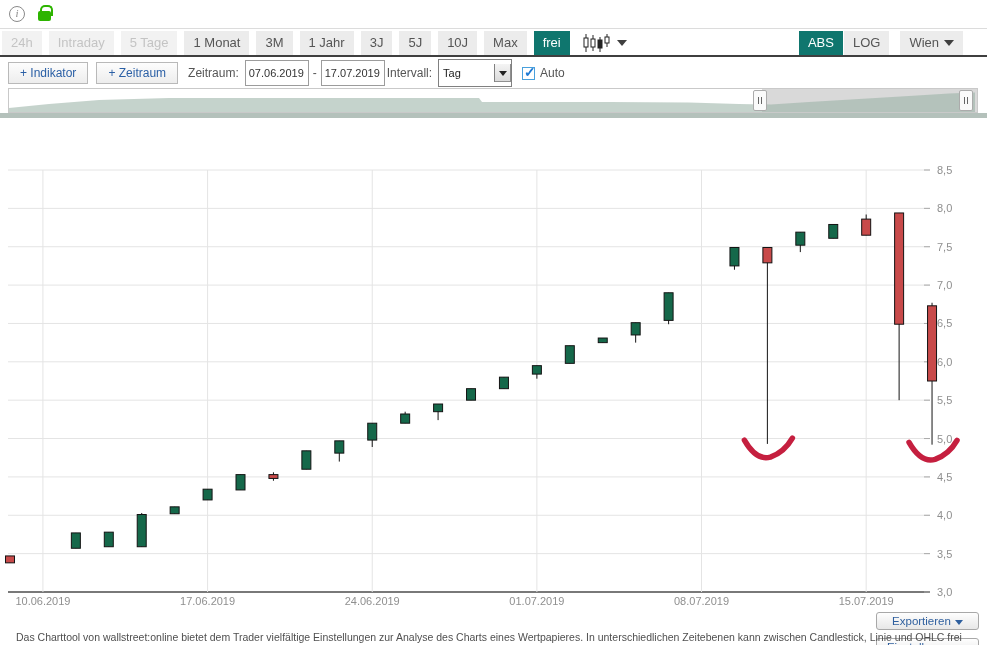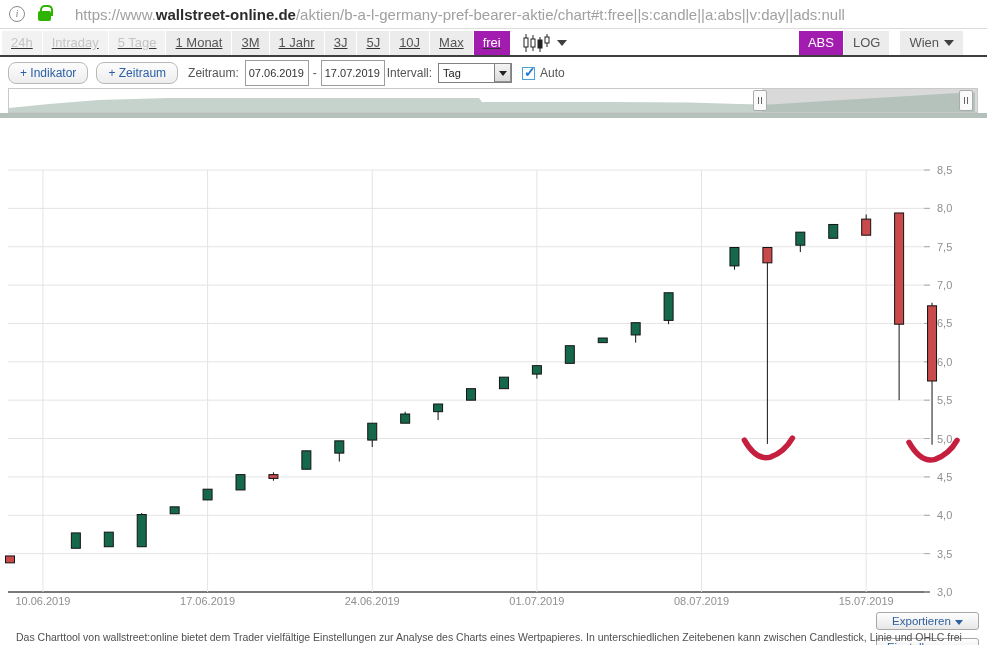--- a/index.html
+++ b/index.html
@@ -16,40 +16,40 @@
     font-family:"Liberation Serif", serif; margin-left:9px; }
   .lock { position:relative; width:13px; height:10px; background:#2db400; border-radius:2px;
     margin-left:13px; margin-top:4px; }
   .lock:before { content:""; position:absolute; left:2px; top:-6px; width:9px; height:9px;
     border:2.5px solid #2db400; border-bottom:none; border-radius:5px 5px 0 0; }
   .url { margin-left:24px; font-size:15px; color:#a0a0a0; white-space:nowrap; }
   .url b { color:#2b2b2b; font-weight:bold; }
   
   #row1 { position:absolute; top:31px; left:0; width:987px; height:26px;
     border-bottom:2px solid #3f3f3f; display:flex; align-items:stretch; background:#fff; }
-  .rangegrp { display:flex; gap:1px; margin-left:2px;text-decoration:underline; }
+  .rangegrp { display:flex; gap:7px; margin-left:2px; }
   .rbtn { font-size:13px; color:#555; background:#ececec; padding:0 9px; line-height:24px;
     cursor:pointer; white-space:nowrap; }
   .rbtn.disabled { color:#c4c4c4; background:#f2f2f2; }
-  .rbtn.active { background:#a21caf; color:#fff; }
+  .rbtn.active { background:#0f766e; color:#fff; }
   .ctype { display:flex; align-items:center; margin-left:12px; cursor:pointer; }
   .caret { width:0; height:0; border-left:5px solid transparent; border-right:5px solid transparent;
     border-top:6px solid #3f3f3f; margin-left:5px; }
   .right1 { margin-left:auto; display:flex; gap:1px; margin-right:24px; }
   .wien { display:flex; align-items:center; margin-left:10px; }
   
   #row2 { position:absolute; top:60px; left:0; width:987px; height:26px;
     display:flex; align-items:center; font-size:12px; color:#555; }
-  .obtn { border:1px solid #b9b9b9; border-radius:8px; background:linear-gradient(#fdfdfd,#ededed);
+  .obtn { border:1px solid #b9b9b9; border-radius:0; background:linear-gradient(#fdfdfd,#ededed);
     color:#2a5fa5; font-size:12px; padding:3px 11px; margin-right:8px; cursor:pointer; white-space:nowrap; }
   .lbl { margin:0 6px 0 2px; }
   .dinput { width:64px; height:19px; border:1px solid #9c9c9c; font-size:11px; color:#333;
     padding:12px 3px; font-family:"Liberation Sans", sans-serif; }
   .dash { margin:0 4px; color:#555; }
-  .selectbox { display:flex; width:74px; height:20px; border:1px solid #808080; background:#fff;
+  .selectbox { display:flex; width:74px; height:28px; border:1px solid #808080; background:#fff;
     align-items:center; cursor:pointer; }
   .selectbox .val { flex:1; font-size:11px; padding-left:4px; color:#222; }
   .selectbox .arr { width:17px; height:18px; background:linear-gradient(#f4f4f4,#d9d9d9);
     border-left:1px solid #808080; box-shadow:inset -1px -1px 0 #8f8f8f; display:flex;
     align-items:center; justify-content:center; }
   .arr .caret { border-top-color:#222; border-left-width:4px; border-right-width:4px; border-top-width:5px; margin:0; }
   .chk { position:relative; width:13px; height:13px; border:1px solid #49a0dc; background:#fff;
     margin:0 5px 0 10px; cursor:pointer; }
   .chk:after { content:"\2713"; position:absolute; left:1px; top:-4px; color:#1f7ad4;
     font-size:14px; font-weight:bold; }
@@ -76,21 +76,20 @@
     white-space:nowrap; overflow:hidden; }
 </style>
 </head>
 <body>
 
 <div id="page">
 
   <div id="browserbar">
     <div class="info-circle">i</div>
     <div class="lock"></div>
-    <div class="url"><span>https://www.</span><b>wallstreet-online.de</b><span>/aktien/b-a-l-germany-pref-bearer-aktie/chart#t:free||s:candle||a:abs||v:day||ads:null</span></div>
   </div>
 
   <div id="row1">
     <div class="rangegrp" id="rangegrp">
         <div class="rbtn disabled">24h</div>
         <div class="rbtn disabled">Intraday</div>
         <div class="rbtn disabled">5 Tage</div>
         <div class="rbtn">1 Monat</div>
         <div class="rbtn">3M</div>
         <div class="rbtn">1 Jahr</div>

